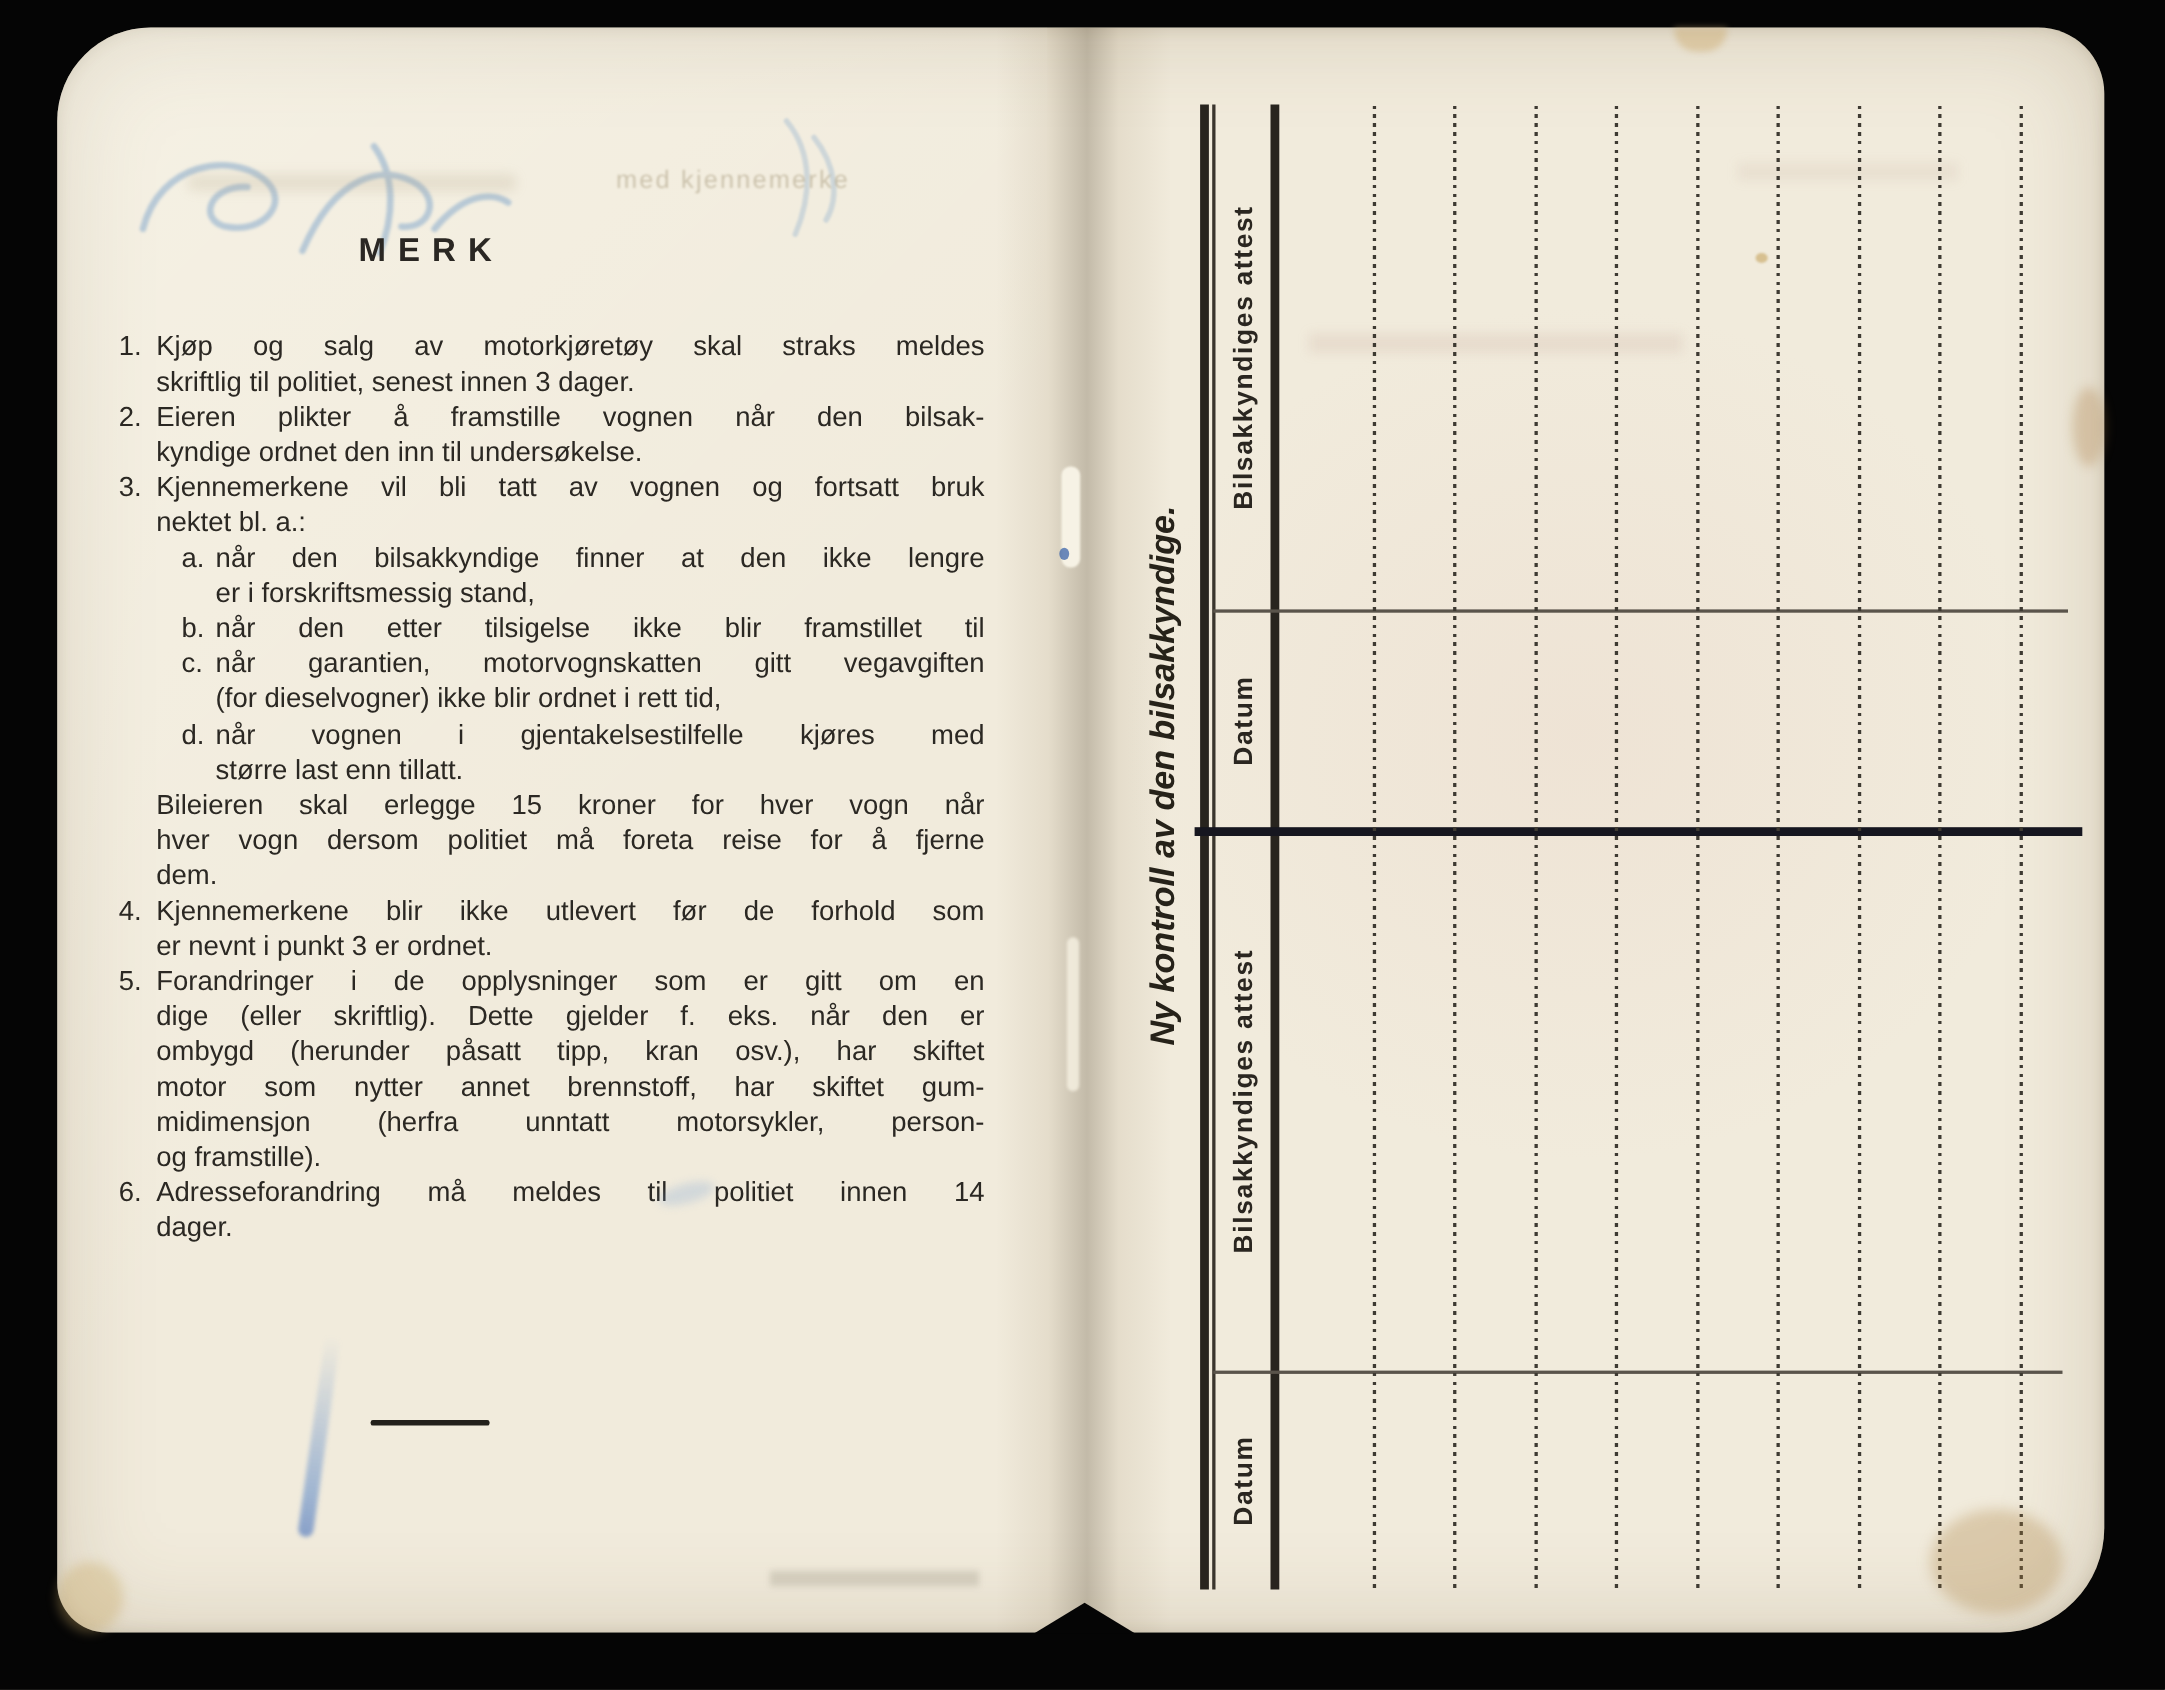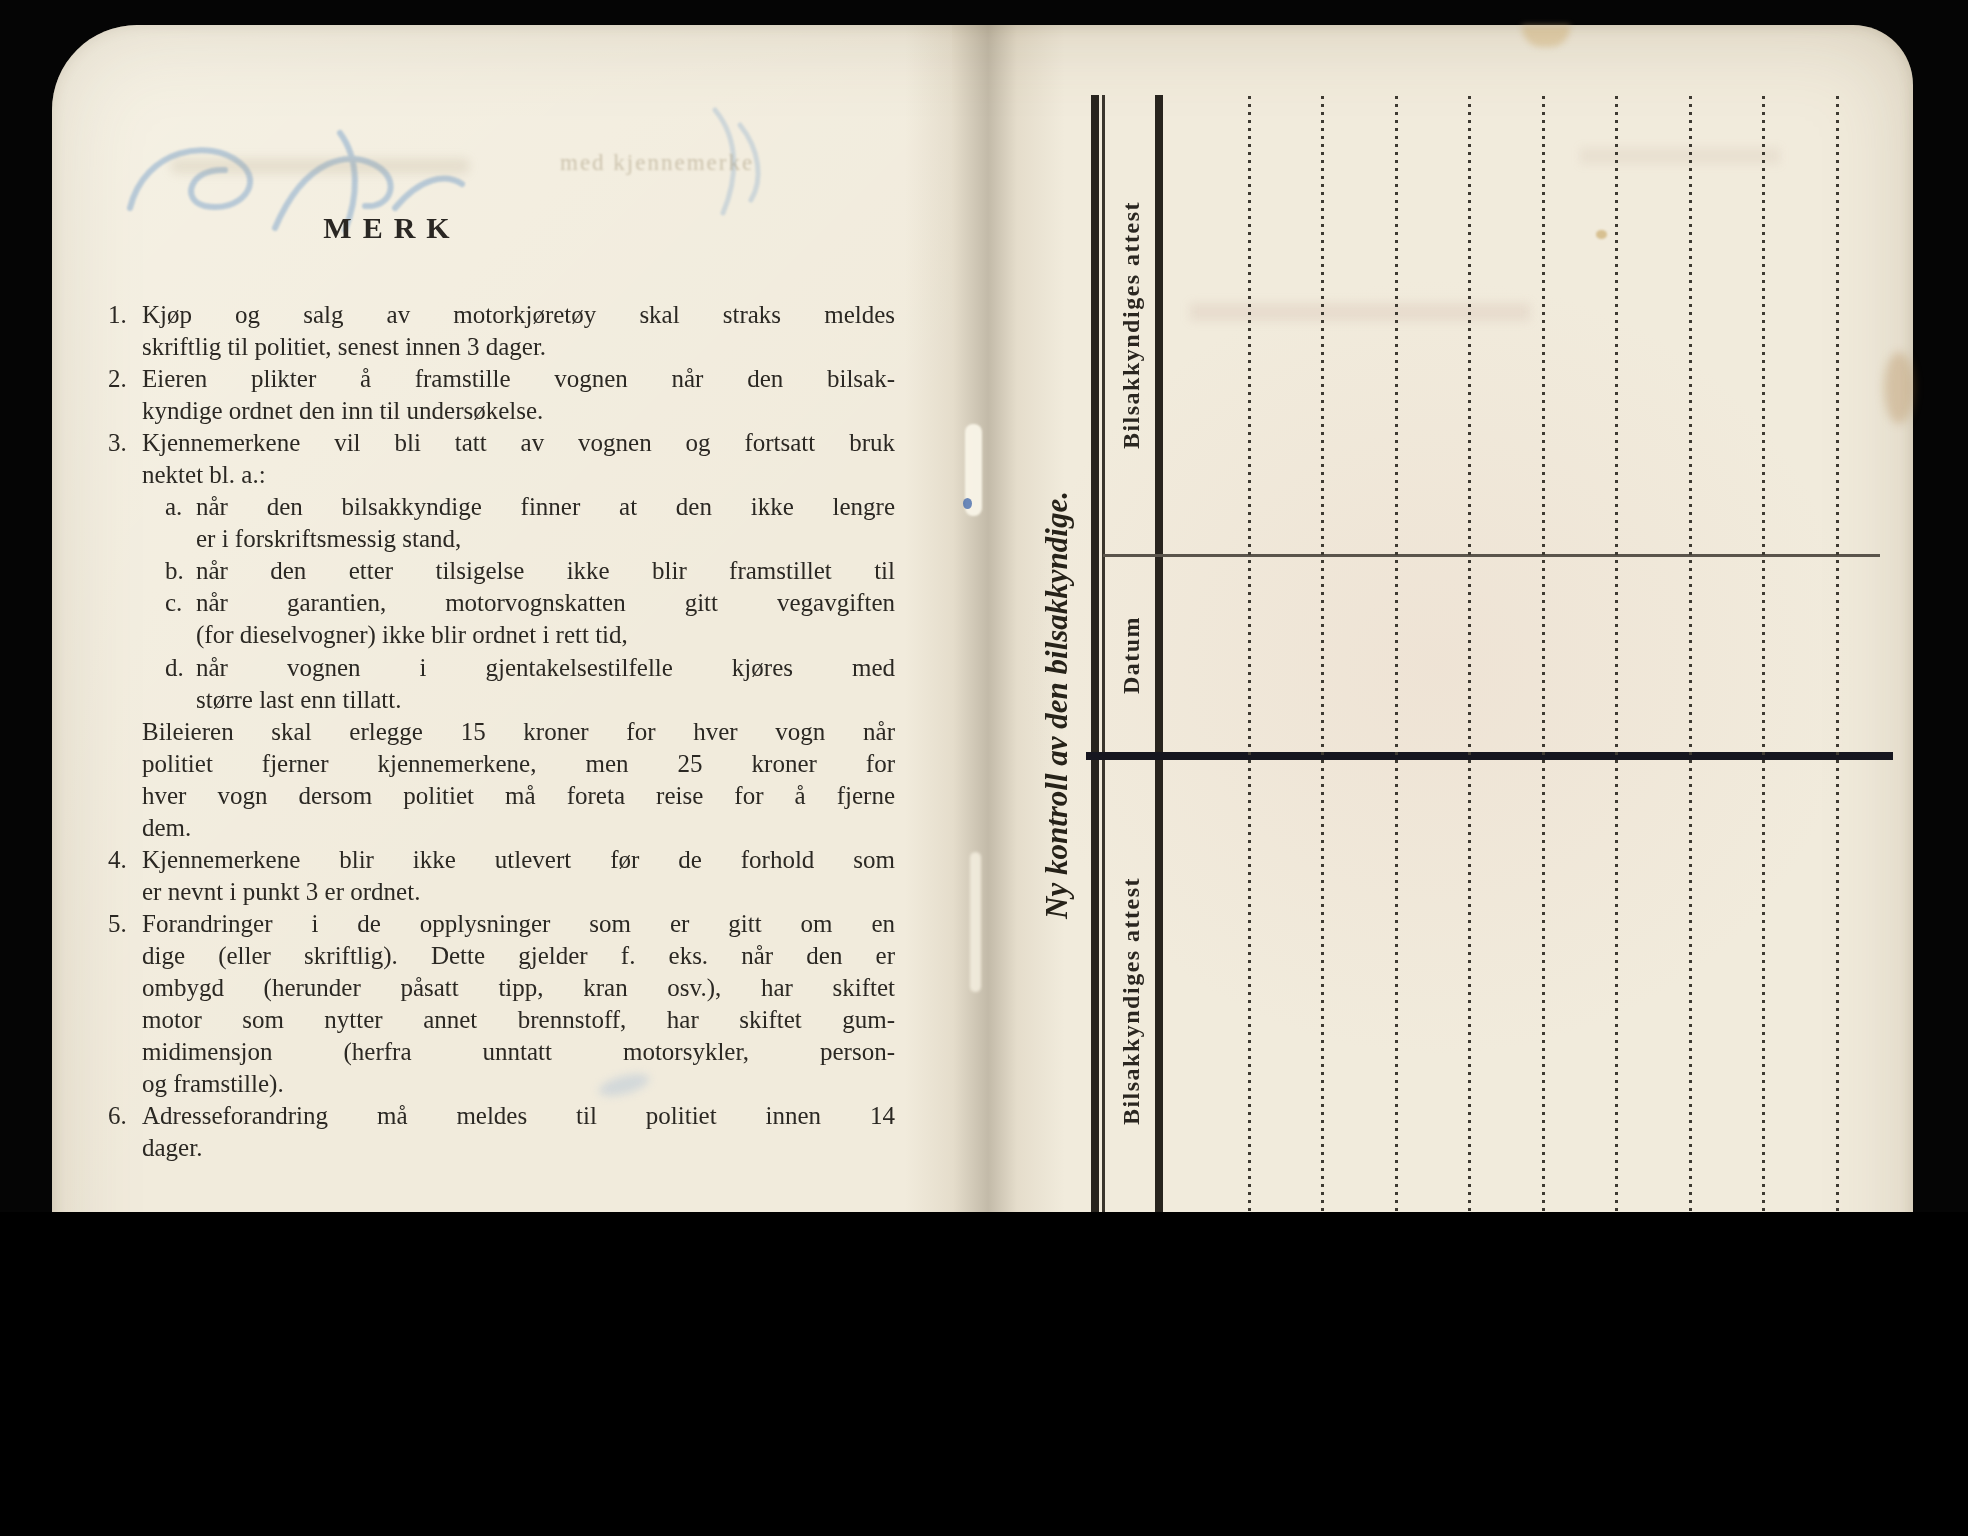--- a/index.html
+++ b/index.html
@@ -1,17 +1,17 @@
 <!DOCTYPE html>
 <html><head>
 <meta charset="utf-8">
 <style>
   html,body{margin:0;padding:0;background:#000;}
-  .scan{position:relative;width:1968px;height:1212px;background:#050505;overflow:hidden;
-        font-family:Liberation Serif, serif;}
+  .scan{position:relative;width:1968px;height:1536px;background:#050505;overflow:hidden;
+        font-family:Liberation Sans, sans-serif;}
   
   .spread{position:absolute;left:52px;top:25px;width:1861px;height:1459px;
           background:#f1ebdc;border-radius:85px 60px 95px 45px;
           box-shadow:inset 0 0 90px rgba(110,85,50,.22), inset 0 0 14px rgba(90,70,40,.18);}
   .tint-left{position:absolute;left:52px;top:25px;width:900px;height:1459px;border-radius:85px 0 0 45px;
           background:linear-gradient(135deg, rgba(255,255,247,.30), rgba(255,255,247,0) 55%);}
   .tint-right{position:absolute;left:1000px;top:25px;width:913px;height:1459px;border-radius:0 60px 95px 0;
           background:radial-gradient(ellipse 560px 520px at 48% 44%, rgba(228,196,184,.20), rgba(228,196,184,0) 75%);}
   .fold{position:absolute;left:905px;top:25px;width:160px;height:1459px;
         background:linear-gradient(90deg, rgba(120,95,55,0) 0%, rgba(120,95,55,.10) 30%,
@@ -164,24 +164,20 @@
         <span class="sp1"></span>
         <span class="mk l1"></span>
         <span class="tx">større last enn tillatt.</span>
       </div>
       <div class="ln j">
         <span class="mk l0"></span>
         <span class="tx">Bileieren skal erlegge 15 kroner for hver vogn når</span>
       </div>
       <div class="ln j">
         <span class="mk l0"></span>
-        <span class="tx">politiet fjerner kjennemerkene, men 25 kroner for</span>
-      </div>
-      <div class="ln j">
-        <span class="mk l0"></span>
         <span class="tx">hver vogn dersom politiet må foreta reise for å fjerne</span>
       </div>
       <div class="ln">
         <span class="mk l0"></span>
         <span class="tx">dem.</span>
       </div>
       <div class="ln j">
         <span class="mk l0">4.</span>
         <span class="tx">Kjennemerkene blir ikke utlevert før de forhold som</span>
       </div>

